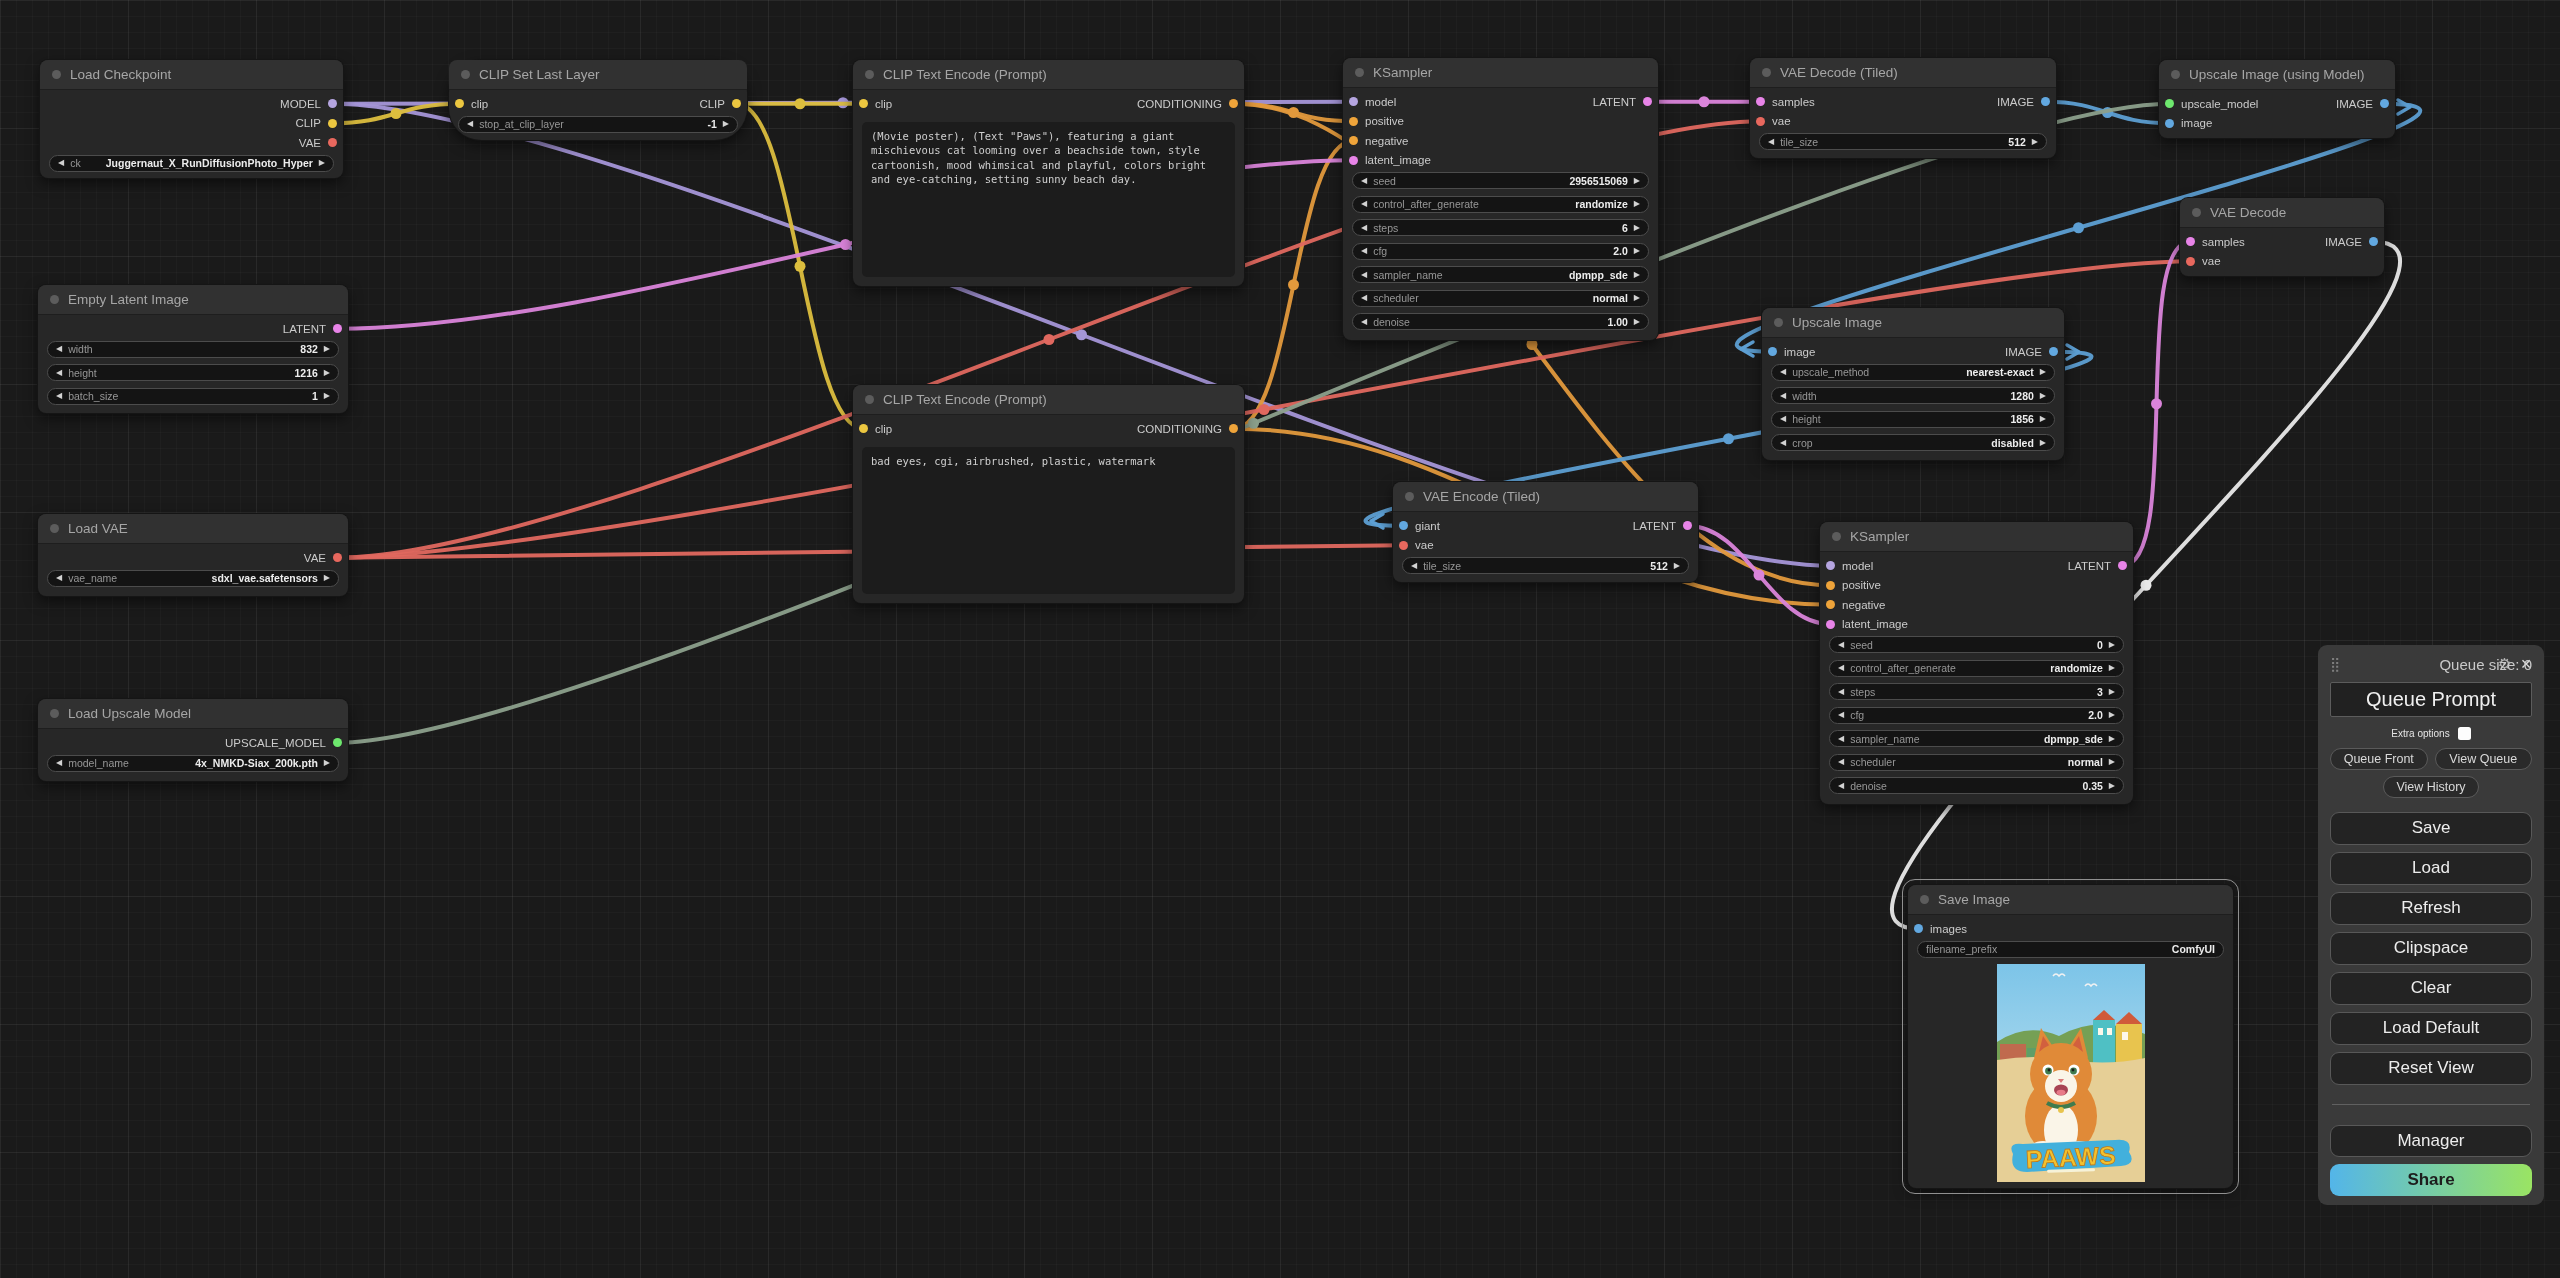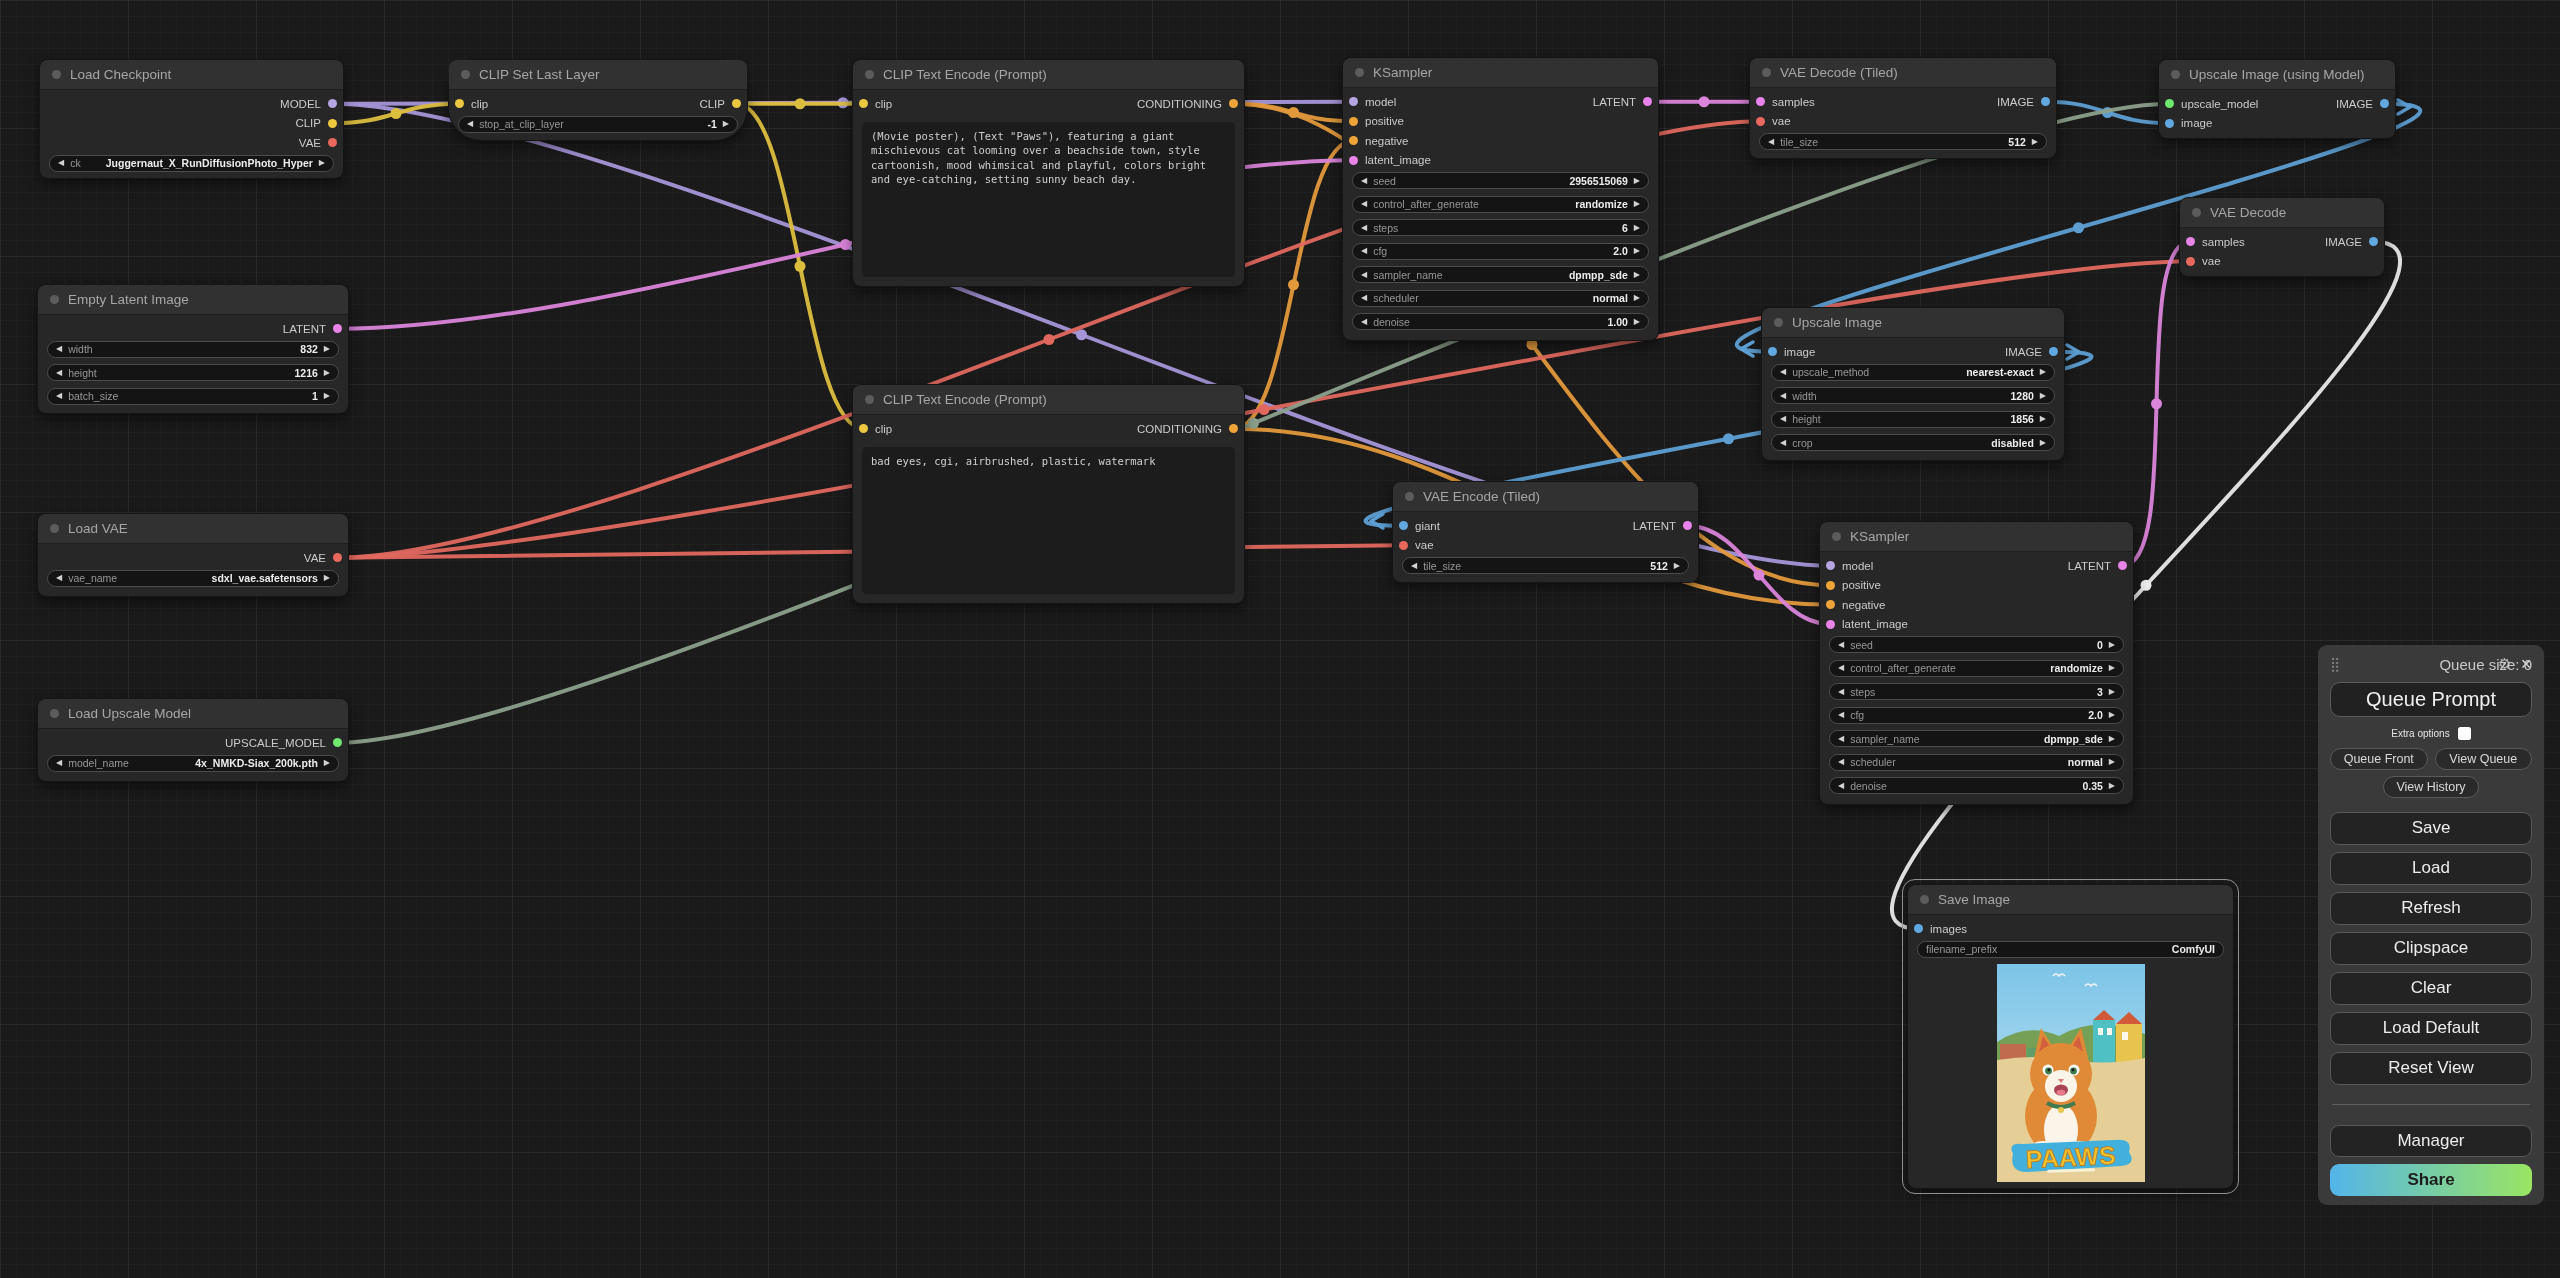--- a/index.html
+++ b/index.html
@@ -43,21 +43,21 @@
   #queue-panel{position:absolute;left:2318px;top:645px;width:226px;height:560px;z-index:3;
         background:#3a3a3a;border-radius:9px;padding:9px 12px;box-sizing:border-box;
         display:flex;flex-direction:column;}
   .qheader{display:flex;align-items:center;color:#c9c9c9;font-size:15px;margin:1px 0 9px;}
   .qdrag{color:#7d7d7d;font-size:14px;margin-right:auto;cursor:grab;}
   .qsize{position:absolute;left:0;right:0;text-align:right;pointer-events:none;}
   .qheader{position:relative;}
   .qgear{color:#b5b5b5;font-size:15px;margin-right:9px;cursor:pointer;}
   .qclose{color:#dedede;font-size:14px;cursor:pointer;}
   button{font-family:"Liberation Sans",sans-serif;cursor:pointer;}
-  .qprompt{height:36px;border-radius:10px;background:#212121;border:1px solid #5c5c5c;
+  .qprompt{height:36px;border-radius:2px;background:#212121;border:1px solid #5c5c5c;
         color:#f0f0f0;font-size:20px;}
   .qextra{display:flex;justify-content:center;align-items:center;gap:8px;color:#e5e5e5;
         font-size:10px;margin:10px 0 8px;}
   .qcheck{width:13px;height:13px;background:#fdfdfd;border-radius:2.5px;display:inline-block;}
   .qrow{display:flex;gap:7px;margin-bottom:6px;justify-content:center;}
   .qsmall{height:22px;border-radius:11px;background:#2a2a2a;border:1px solid #5a5a5a;
         color:#d9d9d9;font-size:12.5px;padding:0 12px;}
   .qrow .grow{flex:1;}
   .stack{margin-top:8px;display:flex;flex-direction:column;}
   .qbig{height:33px;border-radius:9px;background:#232323;border:1px solid #585858;

